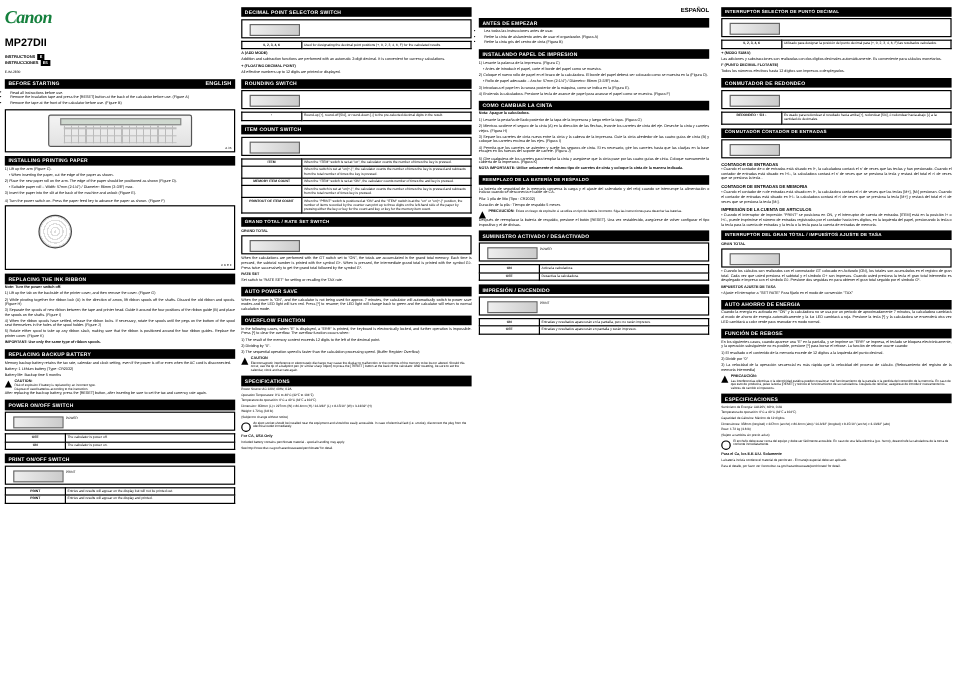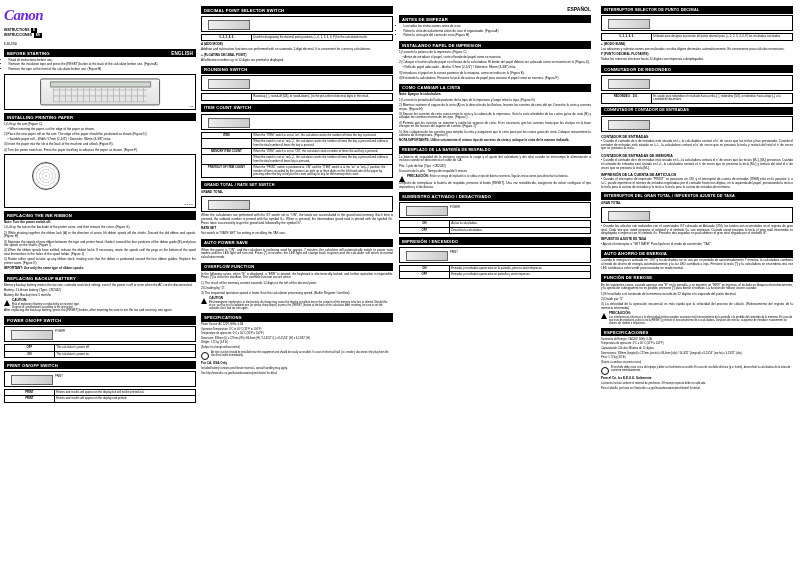--- a/index.html
+++ b/index.html
@@ -27,21 +27,21 @@
   .bar.sm{font-size:3.8px;}
   h3{font-size:3.6px;margin:2.4px 0 1px 0;font-weight:bold;}
   p{margin:0 0 1.4px 0;text-align:justify;}
   ul{margin:0 0 1.6px 0;padding-left:4.5px;}
   li{margin:0 0 .9px 0;text-align:justify;}
   .tiny{font-size:2.6px;}
   .b{font-weight:bold;}
   .logo{
     font-family:"Liberation Serif", serif;
     font-size:15px;font-weight:bold;font-style:italic;
-    letter-spacing:-.5px;color:#6d28d9;
+    letter-spacing:-.5px;color:#15803d;
   }
   .model{font-size:9px;font-weight:bold;margin:6px 0 3px 0;}
   .instrbox{display:flex;align-items:stretch;gap:0;margin-top:4px;}
   .instrbox .lbl{font-size:3.4px;font-weight:bold;line-height:1.5;}
   .flag{
     background:#000;color:#fff;font-size:3.2px;font-weight:bold;
     padding:0 1.6px;margin-left:2px;display:inline-block;
   }
   .docid{font-size:2.8px;margin-top:4px;}
   .engtag{float:right;font-size:4.6px;font-weight:bold;}
@@ -97,20 +97,21 @@
 </head>
 <body>
 
 <div class="page">
 
   <div class="col c1">
 
     <div style="margin-top:6px;">
       <span class="logo">Canon</span>
     </div>
+    <div class="model">MP27DII</div>
 
     <div class="instrbox">
       <div>
         <div class="lbl"><span>INSTRUCTIONS</span><span class="flag">E</span></div>
         <div class="lbl"><span>INSTRUCCIONES</span><span class="flag">ES</span></div>
       </div>
     </div>
     <div class="docid">E-IM-2830</div>
 
     <div class="bar">

